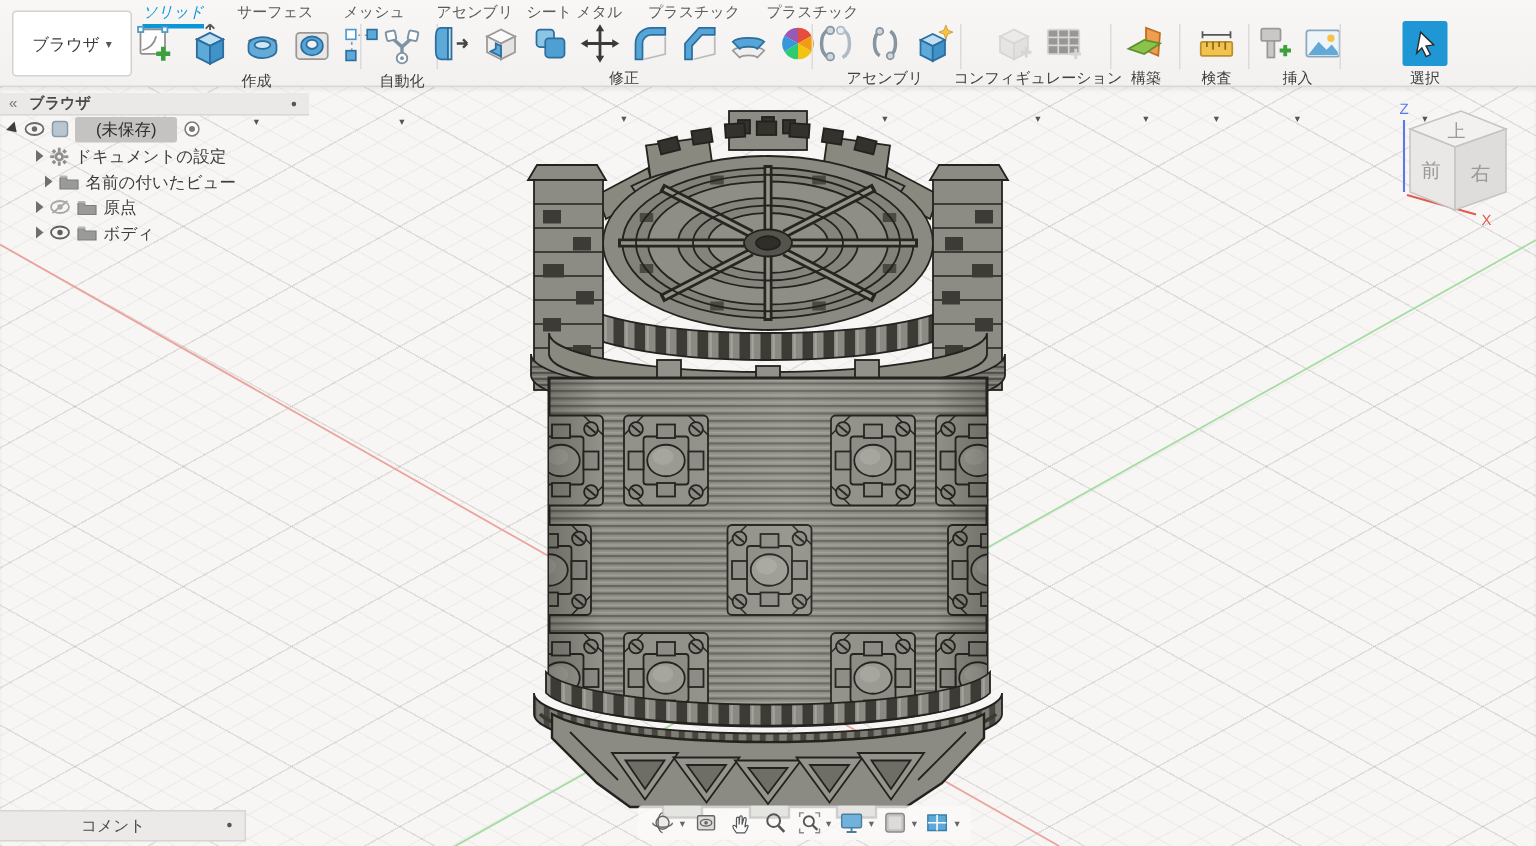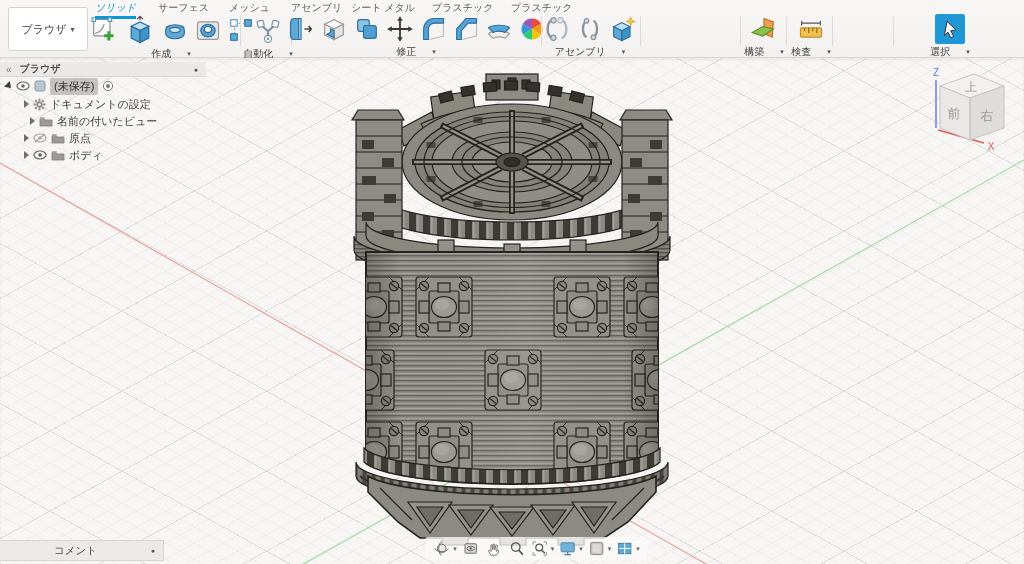--- a/index.html
+++ b/index.html
@@ -19,21 +19,21 @@
   .tab.active { color:#0a97d5; border-bottom:3px solid #0a97d5;font-style:italic; }
   .tab:nth-child(1){left:95px} .tab:nth-child(2){left:158px} .tab:nth-child(3){left:229px}
   .tab:nth-child(4){left:291px} .tab:nth-child(5){left:351px} .tab:nth-child(6){left:432px}
   .tab:nth-child(7){left:511px}
   .tgroup { position:absolute; top:14px; height:44px; display:flex; flex-direction:column; align-items:center; }
   .ticons { display:flex; align-items:center; gap:3px; height:32px; }
   .tbtn { width:30px; height:30px; display:flex; align-items:center; justify-content:center; border-radius:2px; cursor:pointer; }
   .tbtn.big { width:34px; height:34px; }
   .tbtn.disabled { opacity:.38; }
   .tbtn.active-tool { background:#1f97d4; }
-  .tlabel { font-size:10px; color:#3e3e3e; margin-top:1px; display:flex; align-items:center; gap:16px; white-space:nowrap; }
+  .tlabel { font-size:10px; color:#3e3e3e; margin-top:1px; display:flex; align-items:center; gap:16px; white-space:nowrap;flex-direction:column; }
   .tlabel .caret { font-size:7px; color:#555; }
   .g1{left:92px;width:158px} .g2{left:246px;width:44px} .g3{left:294px;width:244px}
   .g4{left:544px;width:92px} .g5{left:644px;width:96px} .g6{left:744px;width:40px}
   .g7{left:790px;width:42px} .g8{left:836px;width:58px} .g9{left:928px;width:44px}
   .vsep { position:absolute; top:16px; width:1px; height:30px; background:#dcdbd9; }
 
   
   .canvas { position:absolute; left:0; top:58px; width:1024px; height:506px;
             background-color:#f7f6f5;
             background-image:
@@ -51,21 +51,21 @@
   .browser-header { position:absolute; left:0; top:4px; width:206px; height:15px;
                     background:rgba(233,232,230,.95); border-bottom:1px solid #d8d7d5;
                     display:flex; align-items:center; font-size:10px; color:#4a4a4a; }
   .browser-header .coll { margin-left:6px; font-size:10px; color:#777; cursor:pointer; }
   .browser-header .btitle { margin-left:8px;font-weight:bold; }
   .browser-header .bdot { margin-left:auto; margin-right:8px; font-size:7px; color:#555; cursor:pointer; }
   .tree { position:absolute; left:0; top:20px; width:220px; font-size:11px; color:#3c3c3c; }
   .trow { position:absolute; height:16px; display:flex; align-items:center; gap:4px; cursor:pointer; }
   .tri { width:0; height:0; border-left:5px solid #6f6f6f; border-top:4px solid transparent; border-bottom:4px solid transparent; }
   .tri.open { border-left:6px solid #3c3c3c; transform:rotate(45deg); }
-  .pill { background:#c4c3c1; border-radius:2px; padding:1px 4px; color:#2e2e2e; }
+  .pill { background:#c4c3c1; border-radius:2px; padding:1px 14px; color:#2e2e2e; }
   .ticon { display:flex; align-items:center; }
 
   
   .comment-bar { position:absolute; left:0; top:482px; width:164px; height:21px;
                  background:rgba(234,233,231,.95); border:1px solid #d6d5d3; border-left:none;
                  display:flex; align-items:center; font-size:10.5px; color:#4a4a4a; }
   .comment-bar .clabel { margin-left:54px; }
   .comment-bar .bdot { margin-left:auto; margin-right:8px; font-size:7px; color:#555; cursor:pointer; }
   .navbar { position:absolute; left:calc(50% + 24px); transform:translateX(-50%); top:479px; height:23px;
             background:rgba(250,250,249,.8); border-radius:3px; display:flex; align-items:center; gap:2px; padding:0 6px; }
@@ -257,20 +257,43 @@
           </svg>
         </div>
       </div>
       <div class="tlabel">
         <span>アセンブリ</span>
           <span class="caret">▾</span>
       </div>
     </div>
     <div class="vsep" style="left:640px"></div>
 
+    <div class="tgroup g5">
+      <div class="ticons">
+        <div class="tbtn disabled">
+          <svg width="28" height="28" viewBox="0 0 24 24">
+            <polygon points="4,8 12,4 20,8 12,12" fill="#dddcda" stroke="#a8a7a5"></polygon>
+            <polygon points="4,8 12,12 12,21 4,17" fill="#cfcecb" stroke="#a8a7a5"></polygon>
+            <polygon points="20,8 12,12 12,21 20,17" fill="#c4c3c0" stroke="#a8a7a5"></polygon>
+            <path d="M16 17h6M19 14v6" stroke="#a8a7a5" stroke-width="1.6"></path>
+          </svg>
+        </div>
+        <div class="tbtn disabled">
+          <svg width="28" height="28" viewBox="0 0 24 24">
+            <rect x="3" y="4" width="18" height="14" rx="1" fill="#eceous" stroke="#a8a7a5"></rect>
+            <path d="M3 8.5h18M3 13h18M9 4v14M15 4v14" stroke="#a8a7a5"></path>
+            <path d="M16 18h6M19 15v6" stroke="#a8a7a5" stroke-width="1.6"></path>
+          </svg>
+        </div>
+      </div>
+      <div class="tlabel">
+        <span>コンフィギュレーション</span>
+          <span class="caret">▾</span>
+      </div>
+    </div>
     <div class="vsep" style="left:740px"></div>
 
     <div class="tgroup g6">
       <div class="ticons">
         <div class="tbtn">
           <svg width="28" height="28" viewBox="0 0 24 24">
             <path d="M12 3l8 3-1 13-7-3z" fill="#ef9d4e" stroke="#b96f22"></path>
             <path d="M2 15l9-5 9 2-9 6z" fill="#8bc34a" stroke="#5e8f2e"></path>
           </svg>
         </div>
@@ -292,20 +315,42 @@
           </svg>
         </div>
       </div>
       <div class="tlabel">
         <span>検査</span>
           <span class="caret">▾</span>
       </div>
     </div>
     <div class="vsep" style="left:832px"></div>
 
+    <div class="tgroup g8">
+      <div class="ticons">
+        <div class="tbtn">
+          <svg width="28" height="28" viewBox="0 0 24 24">
+            <rect x="5" y="3.5" width="11" height="7" rx="1" fill="#c9c8c6" stroke="#9a9998"></rect>
+            <rect x="8.5" y="10.5" width="4" height="9.5" fill="#c9c8c6" stroke="#9a9998"></rect>
+            <path d="M15.5 16h6.5M18.7 12.8v6.5" stroke="#3ca03c" stroke-width="2.2"></path>
+          </svg>
+        </div>
+        <div class="tbtn">
+          <svg width="28" height="28" viewBox="0 0 24 24">
+            <rect x="2.5" y="4.5" width="19" height="15" rx="1.5" fill="#eef5fa" stroke="#8aa7bd"></rect>
+            <circle cx="16.5" cy="9" r="2.1" fill="#f6c344"></circle>
+            <path d="M3.5 18.5l6-7.5 4.5 4.5 3-3 3.5 4.5v1.5z" fill="#64a8d8"></path>
+          </svg>
+        </div>
+      </div>
+      <div class="tlabel">
+        <span>挿入</span>
+          <span class="caret">▾</span>
+      </div>
+    </div>
     <div class="vsep" style="left:893px"></div>
 
     <div class="tgroup g9">
       <div class="ticons">
         <div class="tbtn active-tool">
           <svg width="28" height="28" viewBox="0 0 24 24">
             <rect x="0" y="0" width="24" height="24" fill="#1f97d4"></rect>
             <path d="M9.5 5.5l7.5 7.3-4.4.7 2.5 4.8-2.4 1.2-2.5-4.9-3 3z" fill="#fff" stroke="#2b2b2b" stroke-width=".8"></path>
           </svg>
         </div>

